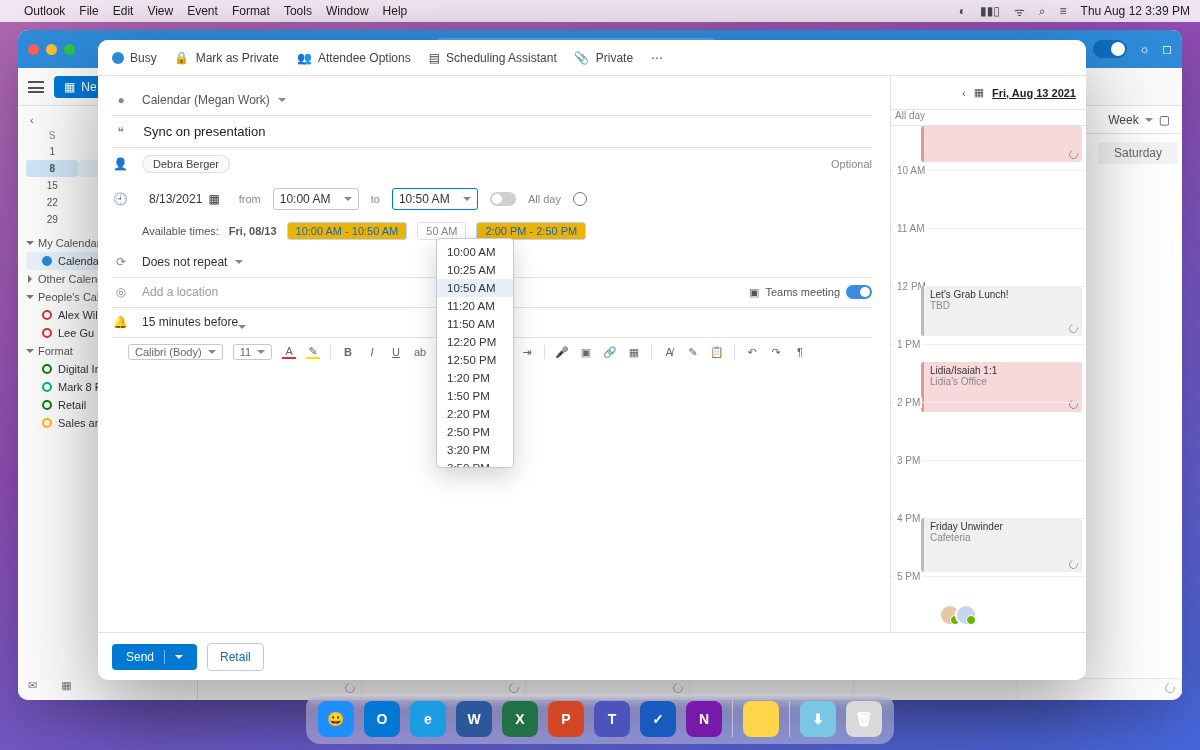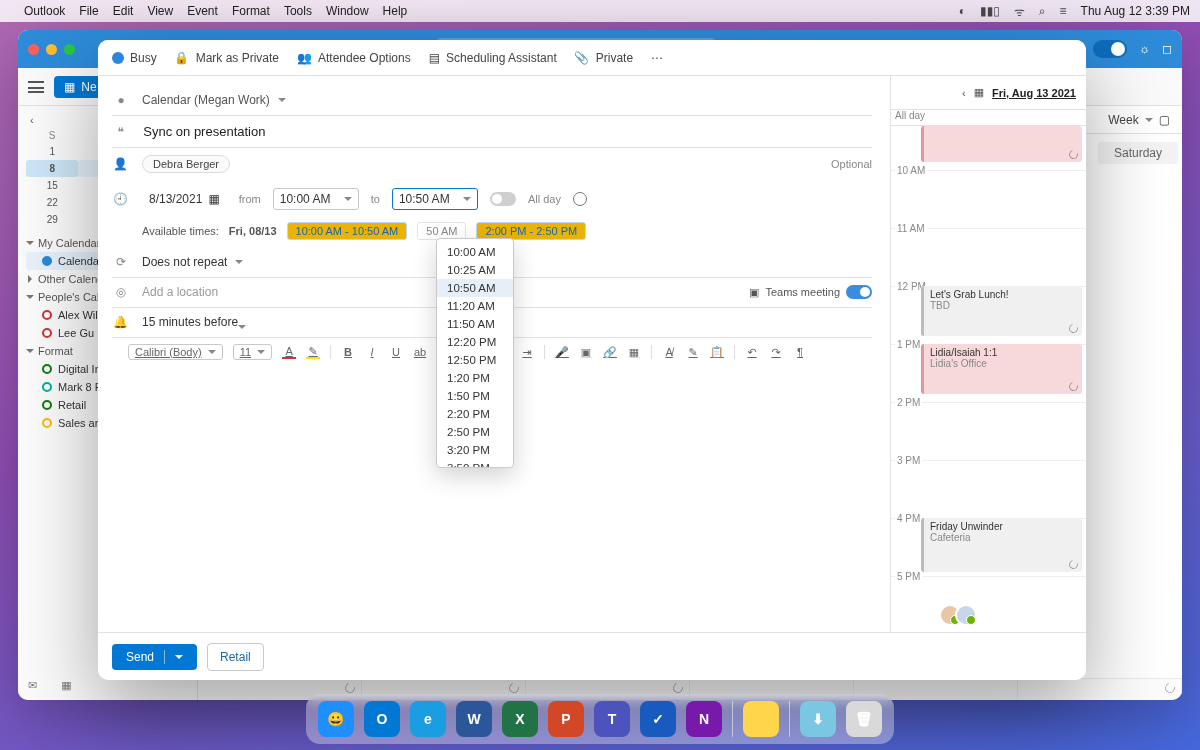--- a/index.html
+++ b/index.html
@@ -96,21 +96,21 @@
   .toggle.on::after{left:14px;}
   .globe{width:14px;height:14px;border:1.3px solid #777;border-radius:50%;}
   .avail{display:flex;align-items:center;gap:10px;font-size:11px;color:#555;padding:4px 0 8px 30px;}
   .slot{border:1px solid #bcd8f0;color:#1a66a8;padding:2px 8px;border-radius:3px;background:#eab308;}
   .slot.half{color:#888;border-color:#e2e2e2;background:#fff;}
   .recur{border-bottom:1px solid var(--border);padding-bottom:8px;}
   .loc{border-bottom:1px solid var(--border);padding-bottom:8px;}
   .locinput{color:#9a9a9a;}
   .teams{margin-left:auto;display:flex;align-items:center;gap:6px;font-size:11px;color:#555;}
   .remind{border-bottom:1px solid var(--border);padding-bottom:8px;}
-  .fmtbar{display:flex;align-items:center;gap:10px;padding:6px 16px;color:#666;font-size:11px;flex-wrap:wrap;text-decoration:underline;}
+  .fmtbar{display:flex;align-items:center;gap:10px;padding:6px 16px;color:#666;font-size:11px;flex-wrap:wrap;}
   .fmtbar .sel{border:1px solid #c9c9c9;border-radius:3px;padding:1px 6px;display:flex;align-items:center;gap:6px;}
   .fmtbar .ico{width:14px;height:14px;display:inline-flex;align-items:center;justify-content:center;color:#666;}
   .footer{height:48px;border-top:1px solid var(--border);display:flex;align-items:center;gap:10px;padding:0 14px;}
   .sendbtn{background:var(--blue);color:#fff;border:none;border-radius:4px;padding:6px 14px;font-size:12px;display:flex;align-items:center;gap:10px;}
   .sendbtn .sep{width:1px;height:14px;background:rgba(255,255,255,.5);}
   .discard{background:#fff;border:1px solid #c9c9c9;border-radius:4px;padding:6px 12px;font-size:12px;color:#1a66a8;}
 
   
   .dropdown{position:absolute;left:338px;top:162px;width:78px;background:#fff;border:1px solid #c9c9c9;border-radius:4px;box-shadow:0 8px 24px rgba(0,0,0,.18);padding:4px 0;font-size:11.5px;color:#333;z-index:5;max-height:230px;overflow:hidden;}
   .dropdown div{padding:3px 10px;}
@@ -493,21 +493,21 @@
           </div>
         <div class="ev grey" style="top:160px;height:50px;">
           <div>Let's Grab Lunch!</div>
           <div style="color:#888;">TBD</div>
           <span class="rec"></span>
         </div>
 
         <div class="hour" style="top:218px;">
             <span>1 PM</span>
           </div>
-        <div class="ev pink" style="top:218px;height:50px;">
+        <div class="ev pink" style="top:236px;height:50px;">
           <div>Lidia/Isaiah 1:1</div>
           <div style="color:#888;">Lidia's Office</div>
           <span class="rec"></span>
         </div>
 
         <div class="hour" style="top:276px;">
             <span>2 PM</span>
           </div>
         <div class="hour" style="top:334px;">
             <span>3 PM</span>

